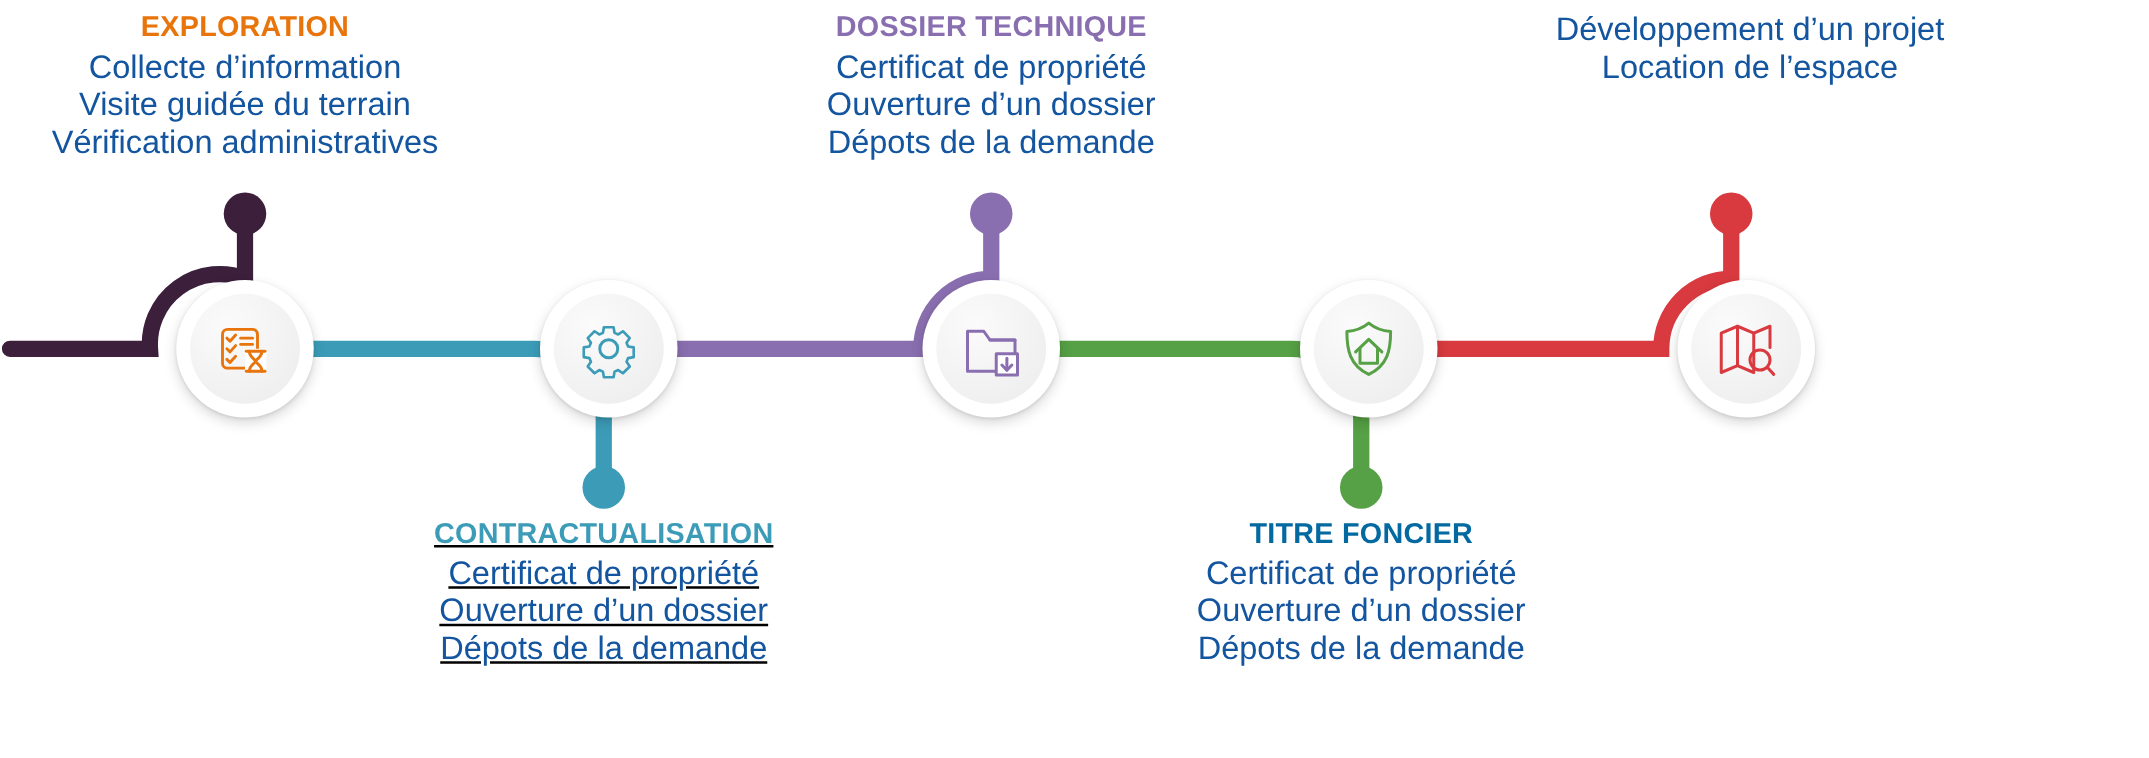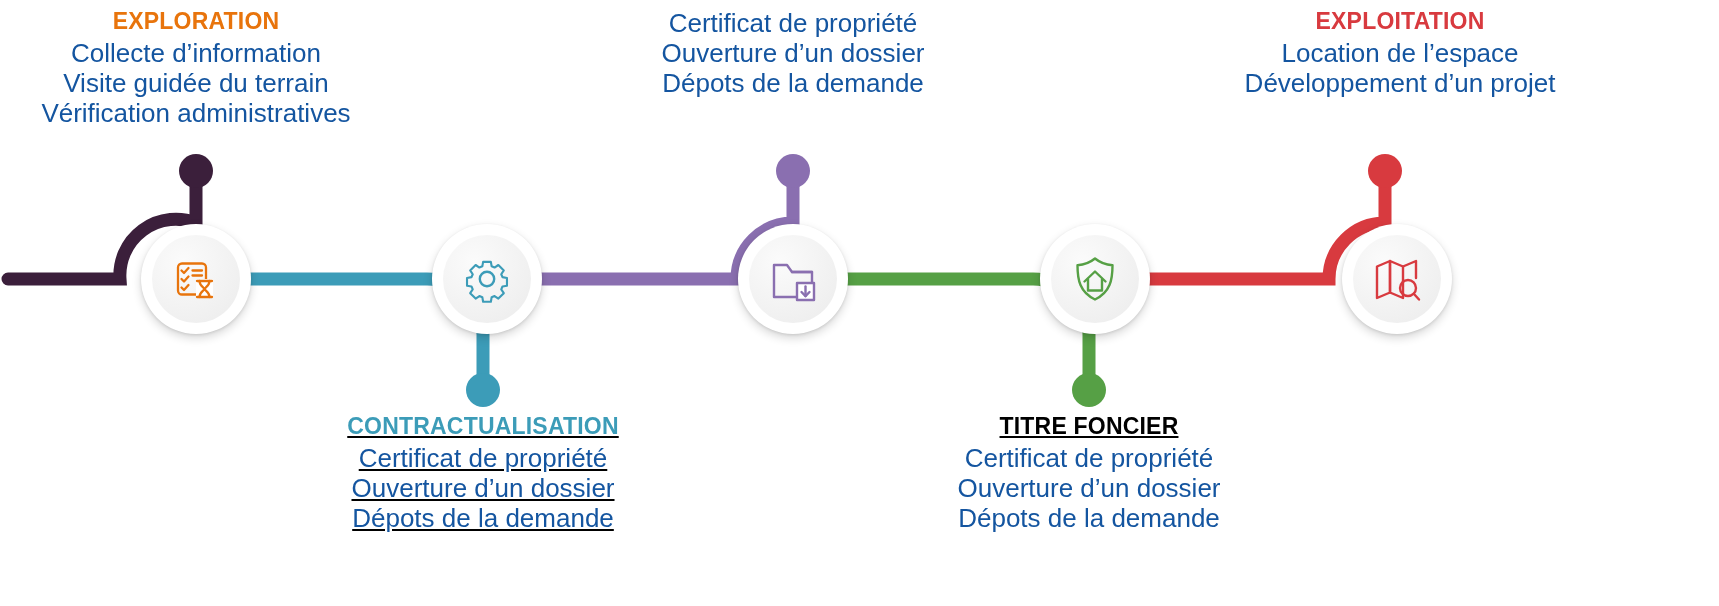--- a/index.html
+++ b/index.html
@@ -180,31 +180,31 @@
   </div>
 
   <div class="block" style="left:268px; top:413px;text-decoration:underline;">
     <div class="title" style="color:#3c9cb8;">CONTRACTUALISATION</div>
     <div class="line">Certificat de propriété</div>
     <div class="line">Ouverture d’un dossier</div>
     <div class="line">Dépots de la demande</div>
   </div>
 
   <div class="block" style="left:578px; top:8px;">
+    <div class="title" style="color:#8a6fb0;">DOSSIER TECHNIQUE</div>
     <div class="line">Certificat de propriété</div>
     <div class="line">Ouverture d’un dossier</div>
     <div class="line">Dépots de la demande</div>
   </div>
 
   <div class="block" style="left:874px; top:413px;">
-    <div class="title" style="color:#000000;text-decoration:underline;">TITRE FONCIER</div>
+    <div class="title" style="color:#0369a1;">TITRE FONCIER</div>
     <div class="line">Certificat de propriété</div>
     <div class="line">Ouverture d’un dossier</div>
     <div class="line">Dépots de la demande</div>
   </div>
 
   <div class="block" style="left:1185px; top:8px;">
-    <div class="title" style="color:#d83a3f;">EXPLOITATION</div>
+    <div class="line">Développement d’un projet</div>
     <div class="line">Location de l’espace</div>
-    <div class="line">Développement d’un projet</div>
   </div>
 
 </div>
 
 </body></html>

